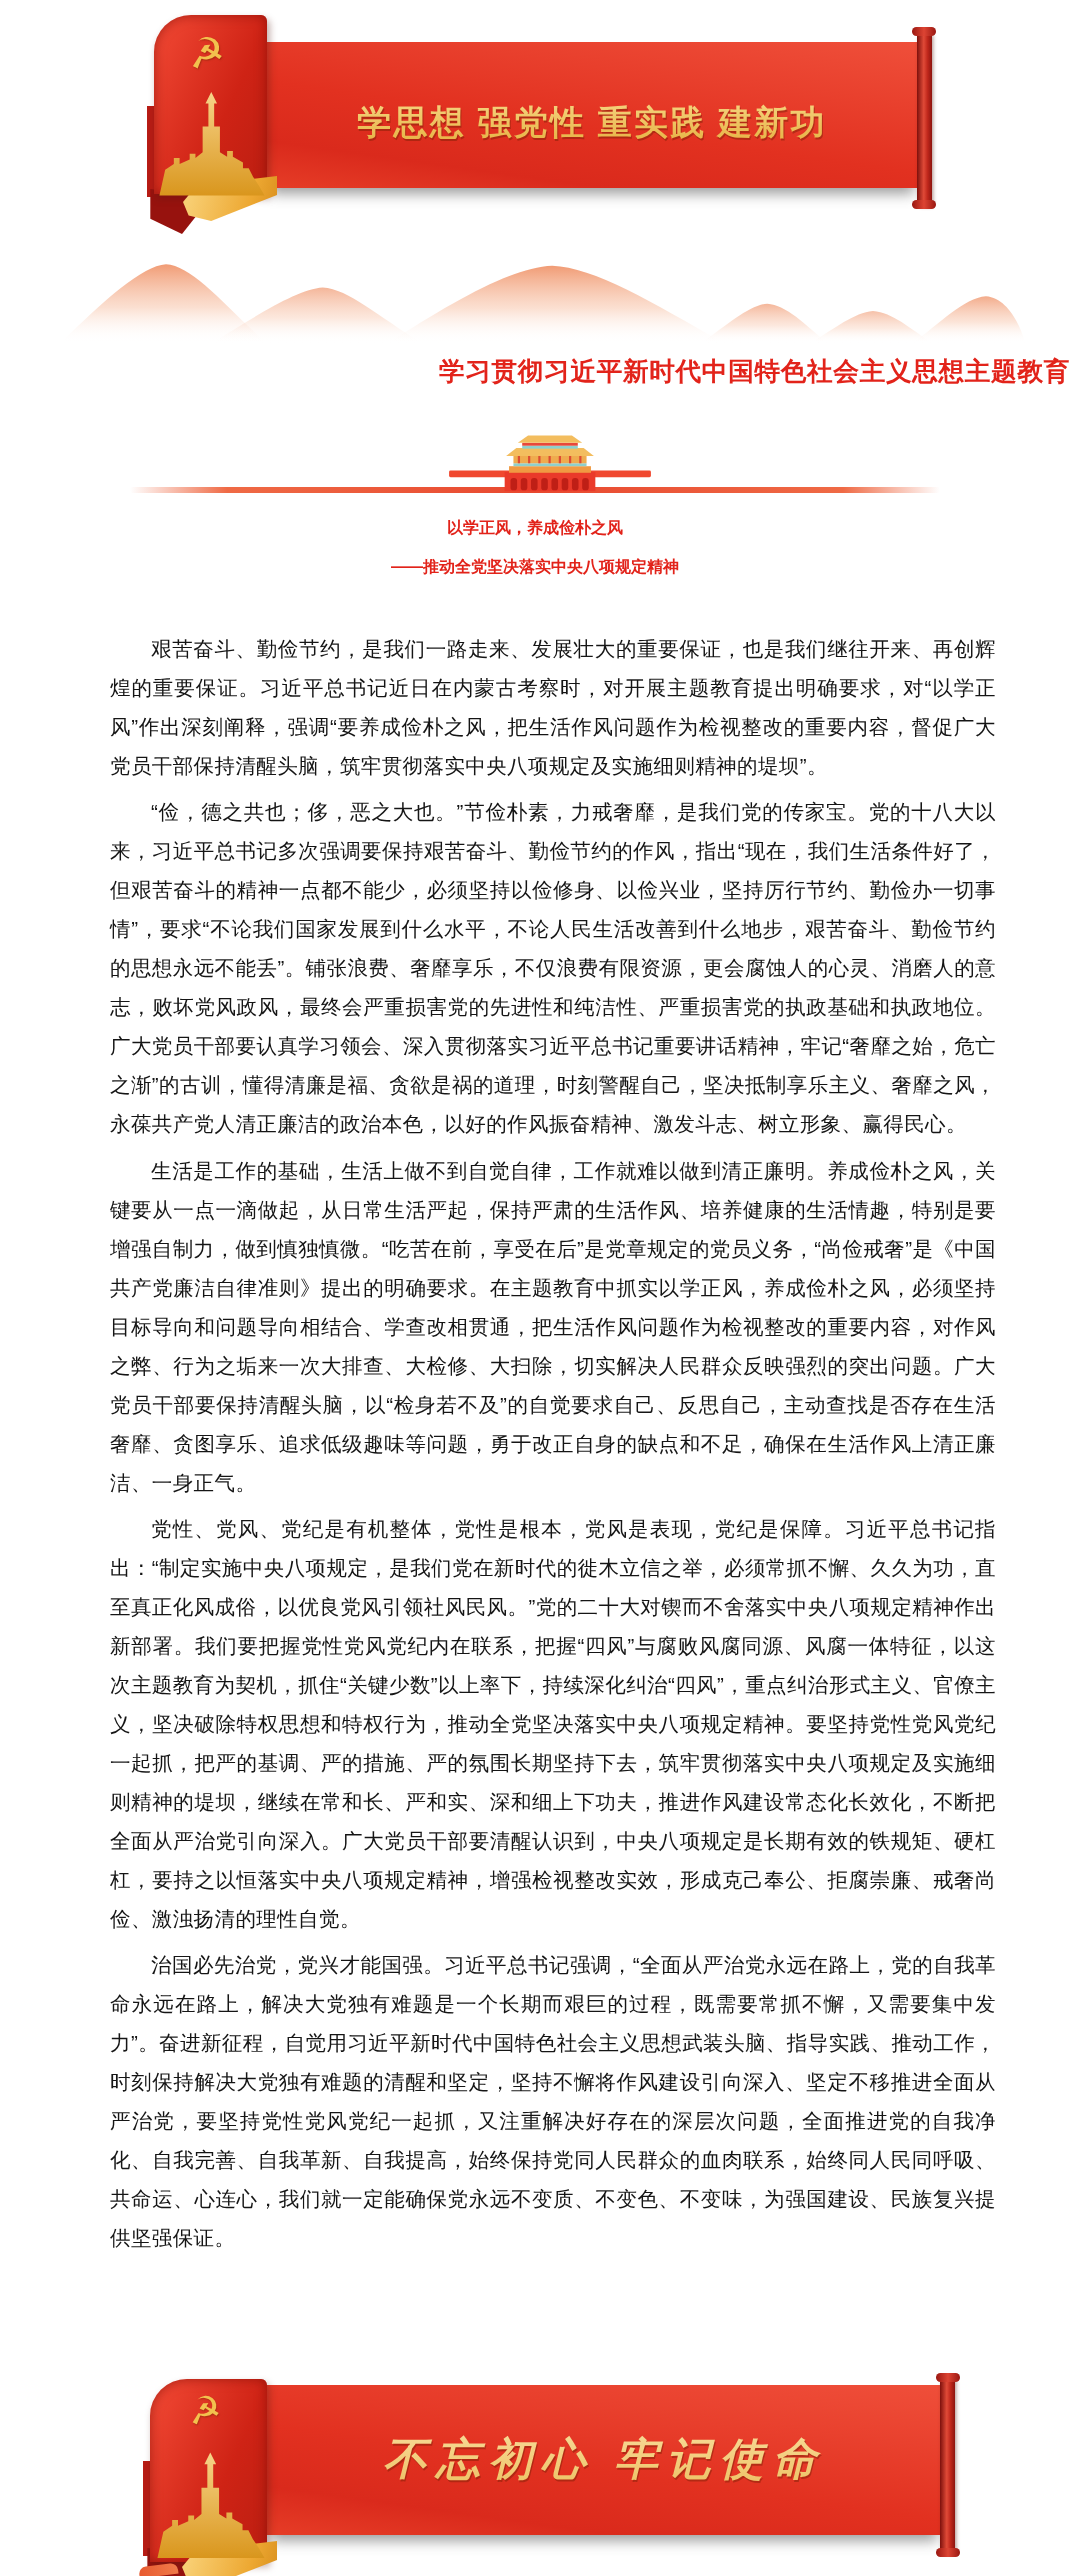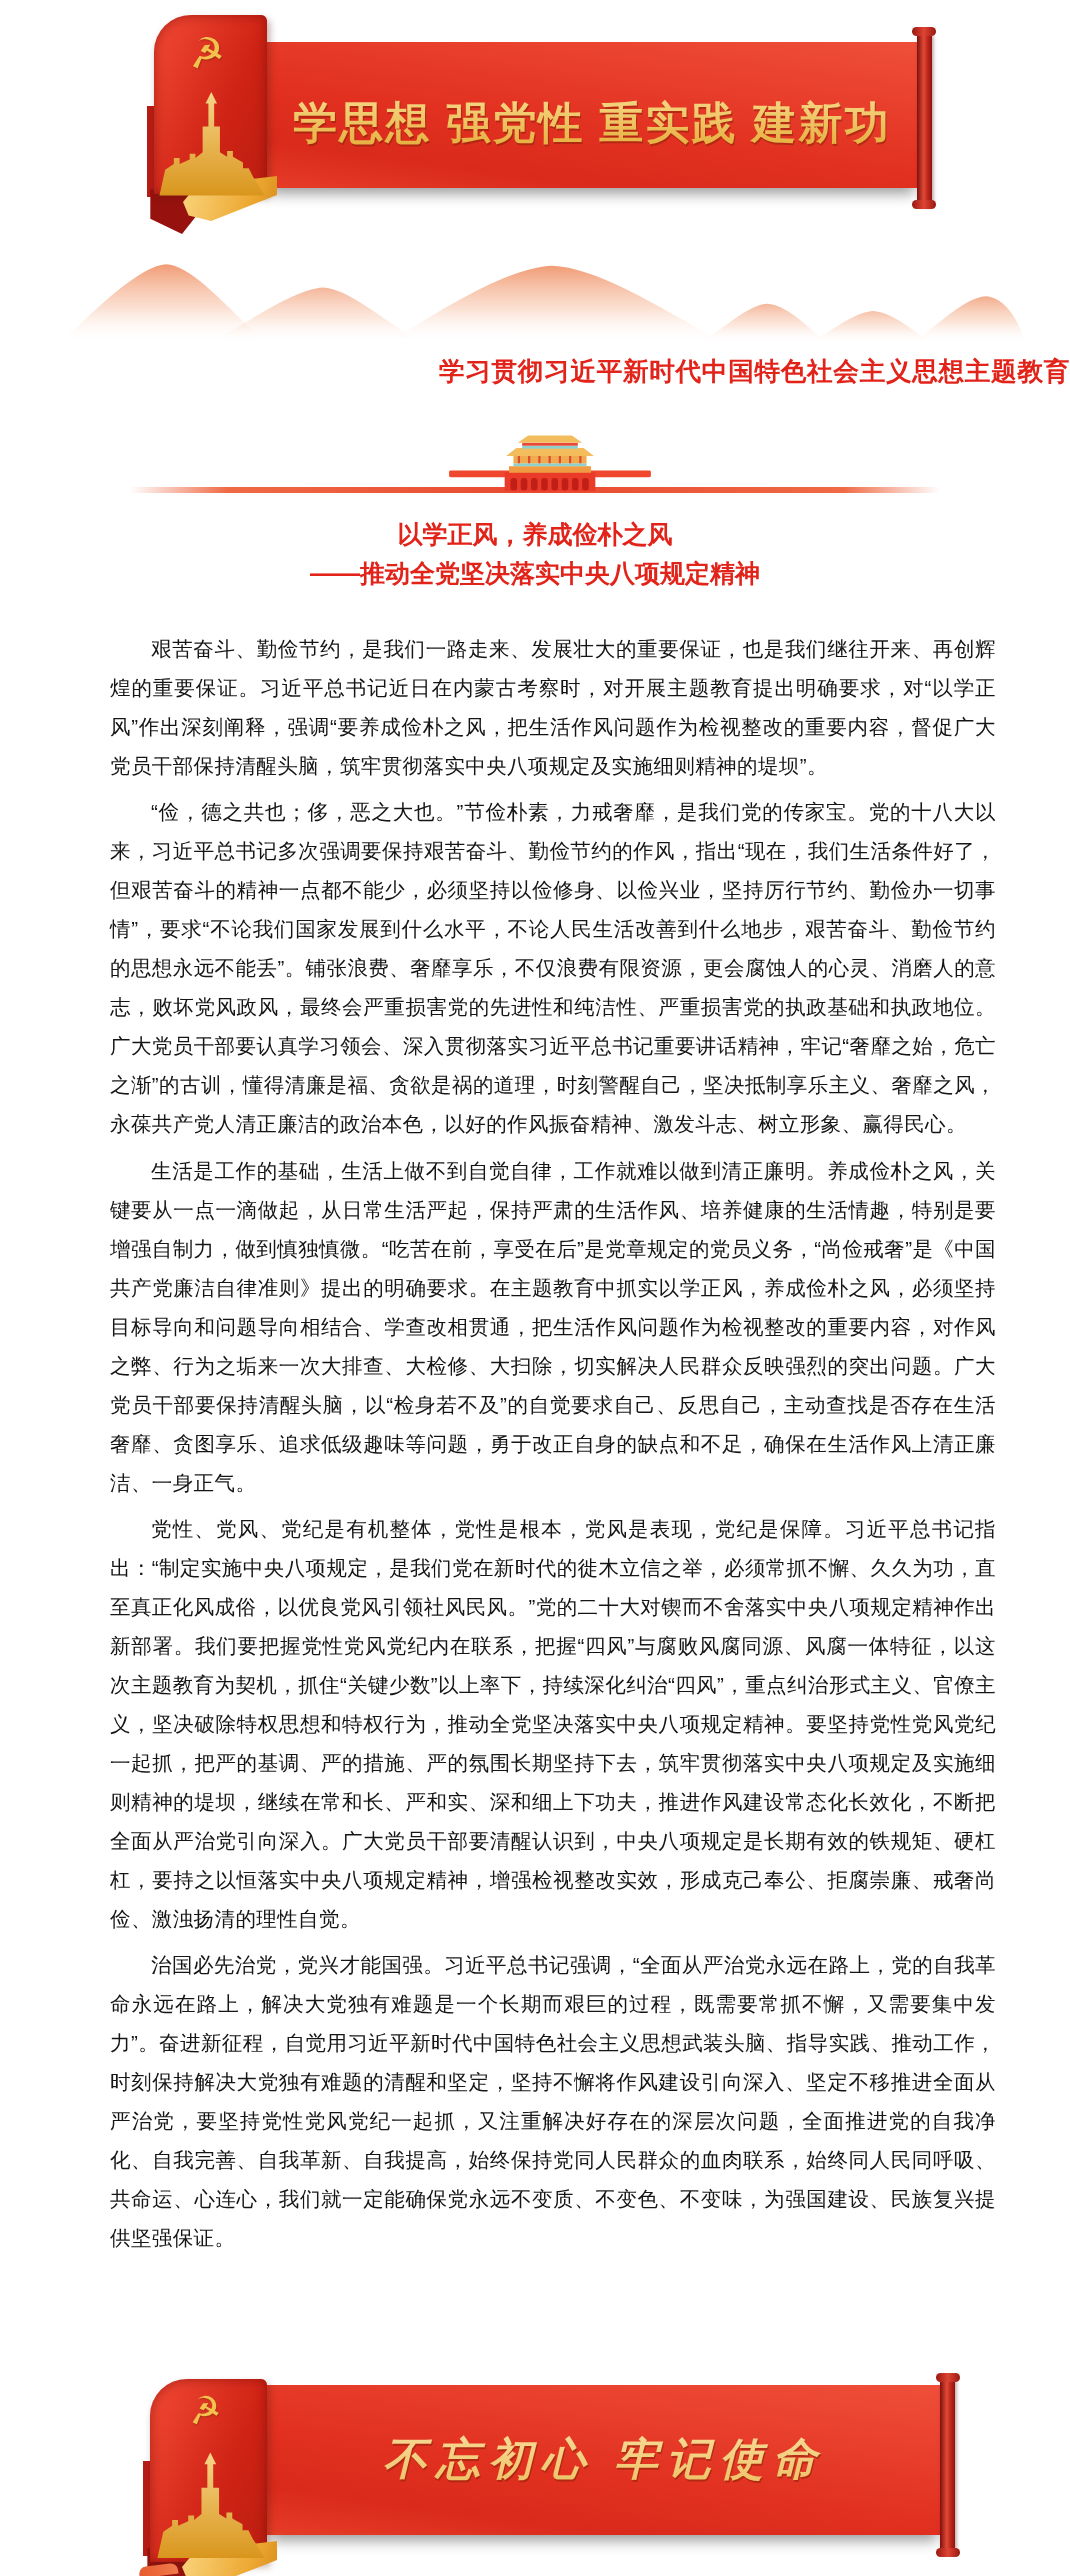--- a/index.html
+++ b/index.html
@@ -39,21 +39,21 @@
     background:linear-gradient(90deg,#7d100c 0%,#e04a37 45%,#c0281c 70%,#8d140f 100%);
     box-shadow:1.5px 2.2px 3.7px rgba(80,20,10,.4);}
   .banner .pole-cap{position:absolute;height:8.8px;border-radius:4.4px;
     background:linear-gradient(90deg,#9a1711,#dd4433 50%,#9a1711);}
   
   .page-title{
     position:absolute;left:0;right:0;top:354px;text-align:right;
     font-size:25.6px;font-weight:bold;color:#e2231a;letter-spacing:0.7px;
   }
   .subtitle{position:absolute;left:0;right:0;text-align:center;
-    font-size:25px;font-weight:bold;color:#e2231a;}
+    font-size:16px;font-weight:bold;color:#e2231a;}
   .subtitle.s1{top:518px;}
   .subtitle.s2{top:557px;}
   .divider{
     position:absolute;left:130px;top:487px;width:810px;height:5.8px;border-radius:2.9px;
     background:linear-gradient(90deg,rgba(240,120,80,0) 0%,#ef6a45 12%,#e8482f 50%,#ef6a45 88%,rgba(240,120,80,0) 100%);
     z-index:1;
   }
   .gate{position:absolute;left:433px;top:434px;width:234px;height:60px;z-index:2;}
   .mountains{position:absolute;left:44px;top:257px;width:983px;height:86px;}
   
@@ -86,21 +86,21 @@
   <span class="emblem" style="left:45px;top:22px;font-size:41px;">☭</span>
   <svg style="position:absolute;left:14.6px;top:77px;" width="108" height="110" viewBox="0 0 150 150">
     <defs>
         <linearGradient id="gw1" x1="0" y1="0" x2="0" y2="1">
       <stop offset="0" stop-color="#f7d489"></stop>
           <stop offset="1" stop-color="#d9961d"></stop>
     </linearGradient>
       </defs>
     <path fill="url(#gw1)" d="M2,148 L10,112 22,104 22,96 30,96 30,104 44,98 44,90 52,90 52,96 62,88 62,52 70,52 70,20 66,20 74,4 82,20 78,20 78,52 86,52 86,88 96,94 96,86 104,86 104,94 118,102 118,110 126,110 132,122 140,134 148,148 Z"></path>
   </svg>
-  <div class="panel-text" style="left:123px;top:31px;width:652px;height:162px;font-size:44px;">学思想 强党性 重实践 建新功</div>
+  <div class="panel-text" style="left:123px;top:31px;width:652px;height:162px;font-size:34px;">学思想 强党性 重实践 建新功</div>
   <div class="pole" style="left:774px;top:20.5px;width:15.4px;height:173px;"></div>
   <div class="pole-cap" style="left:769px;top:16px;width:24px;"></div>
   <div class="pole-cap" style="left:769px;top:189px;width:24px;"></div>
 </div>
 
 <svg class="mountains" viewBox="0 0 1344 118">
   <defs>
     <linearGradient id="mg" x1="0" y1="0" x2="0" y2="1">
       <stop offset="0" stop-color="#ec7c49" stop-opacity="0.8"></stop>
       <stop offset="0.55" stop-color="#f6b593" stop-opacity="0.45"></stop>

